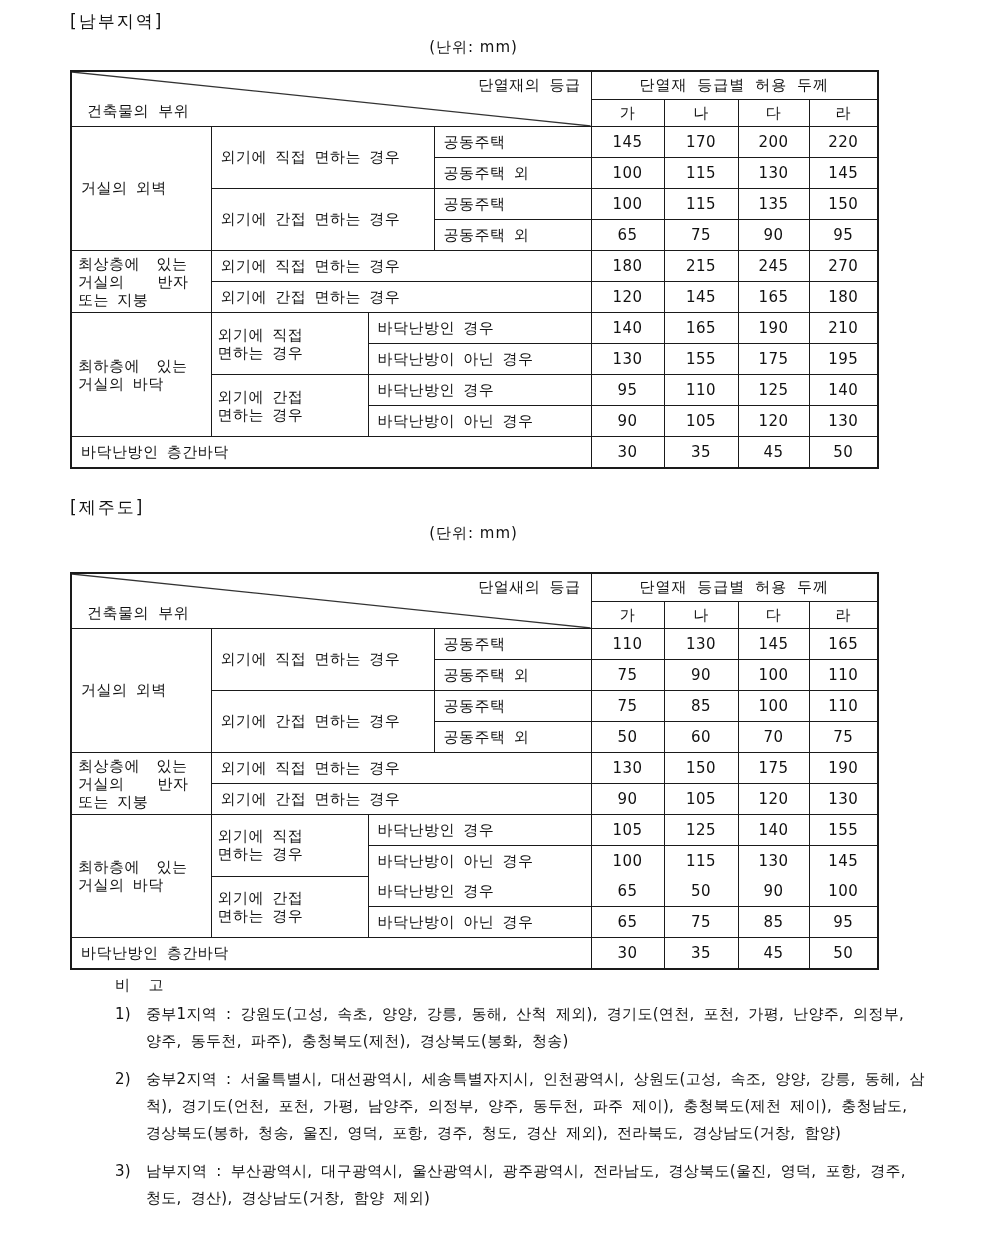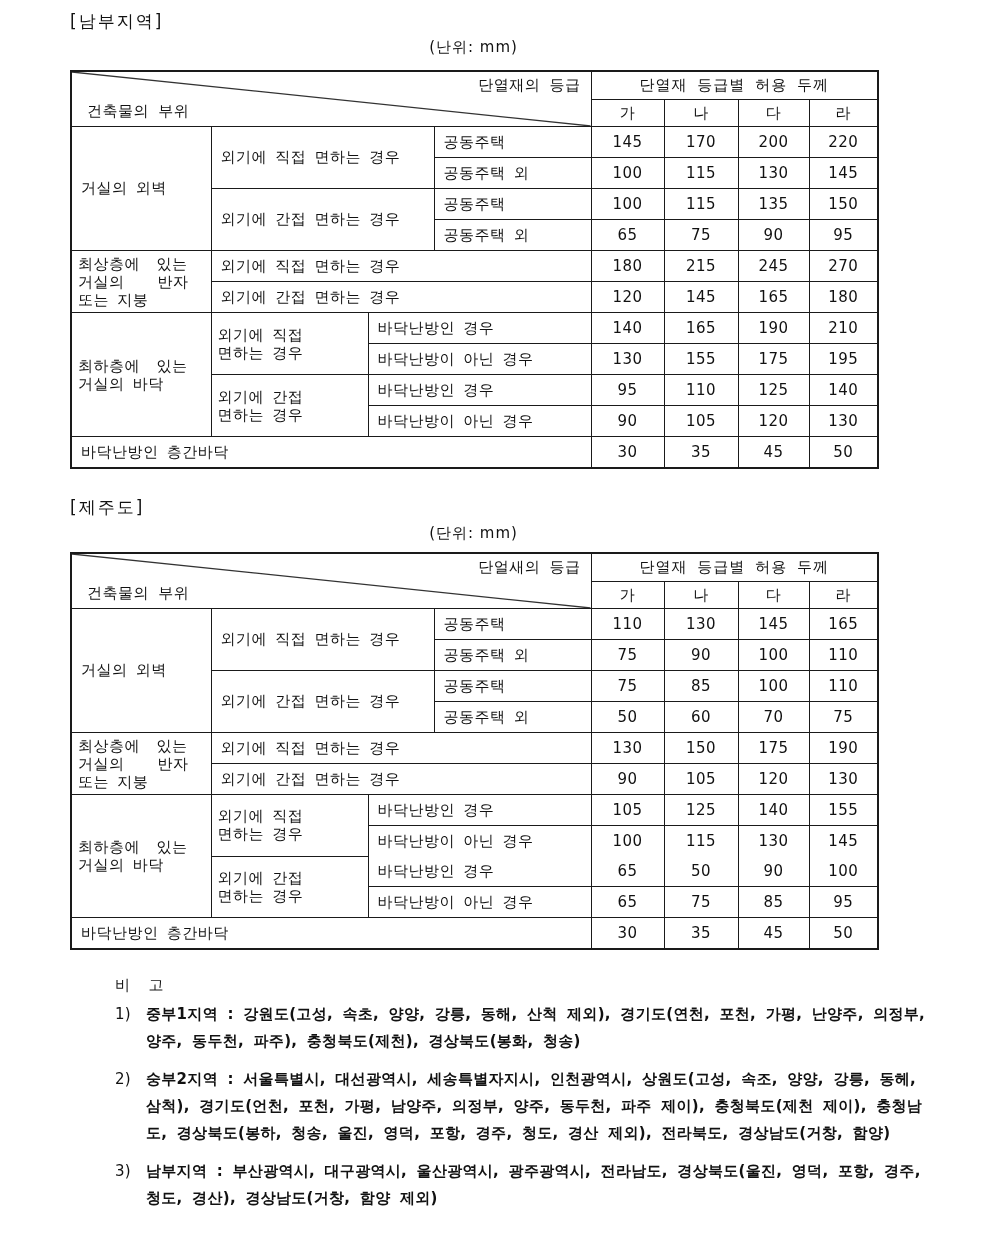--- a/index.html
+++ b/index.html
@@ -25,21 +25,21 @@
   td.corner{position:relative;padding:12px;}
   td.corner svg{position:absolute;left:0;top:0;width:100%;height:100%;display:block;}
   td.corner .ct{position:absolute;top:4px;right:10px;font-size:15px;word-spacing:4px;}
   td.corner .cb{position:absolute;bottom:5px;left:9px;font-size:15px;word-spacing:4px;margin-left:6px;}
   .grid td.nbb{border-bottom:none !important;}
   .grid td.nbt{border-top:none !important;}
   .notes{font-size:15px;line-height:27px;letter-spacing:0.3px;word-spacing:4px;width:812px;}
   .notes-heading{margin-bottom:2px;white-space:pre;}
   .note-item{display:flex;margin-bottom:11px;}
   .note-num{width:31px;flex:none;}
-  .note-text{flex:1;font-weight:bold;}
+  .note-text{flex:1;}
 </style>
 </head>
 <body>
 
 <div>
 
   <div class="abs title" style="left:70px;top:10px;">[남부지역]</div>
 
   <div class="abs unit" style="left:70px;top:38px;">(난위: mm)</div>
 
@@ -162,21 +162,21 @@
           <td class="num">45</td>
           <td class="num">50</td>
         </tr>
       </tbody>
   </table>
 
   <div class="abs title" style="left:70px;top:496px;">[제주도]</div>
 
   <div class="abs unit" style="left:70px;top:524px;">(단위: mm)</div>
 
-  <table class="grid abs" style="left:70px;top:552px;">
+  <table class="grid abs" style="left:70px;top:572px;">
     <colgroup>
       <col style="width:140px">
         <col style="width:157px">
         <col style="width:66px">
         <col style="width:157px">
       <col style="width:73px">
         <col style="width:74px">
         <col style="width:71px">
         <col style="width:69px">
     </colgroup>

